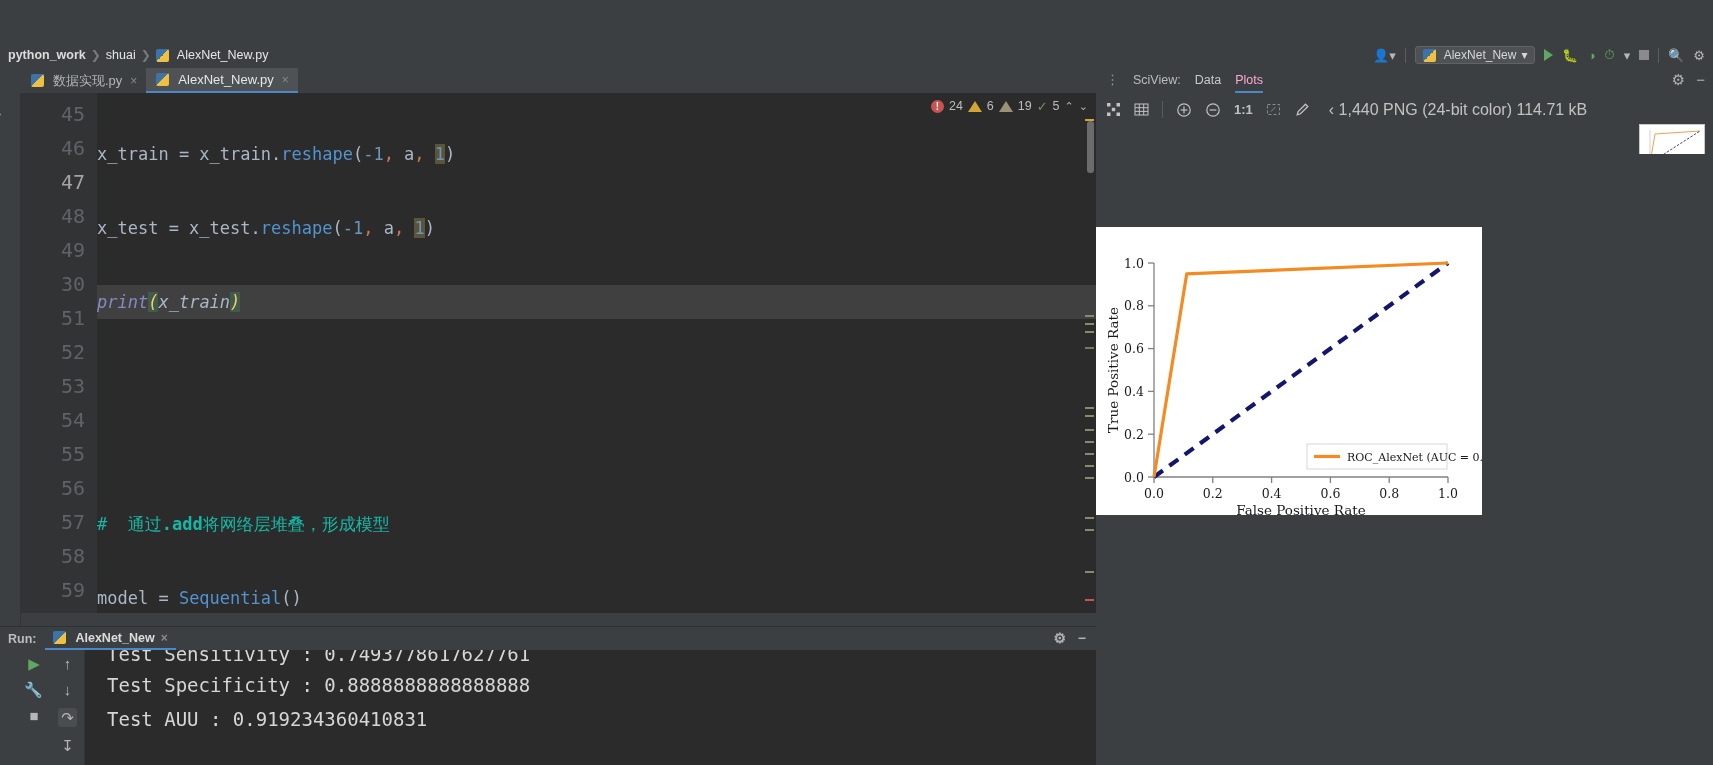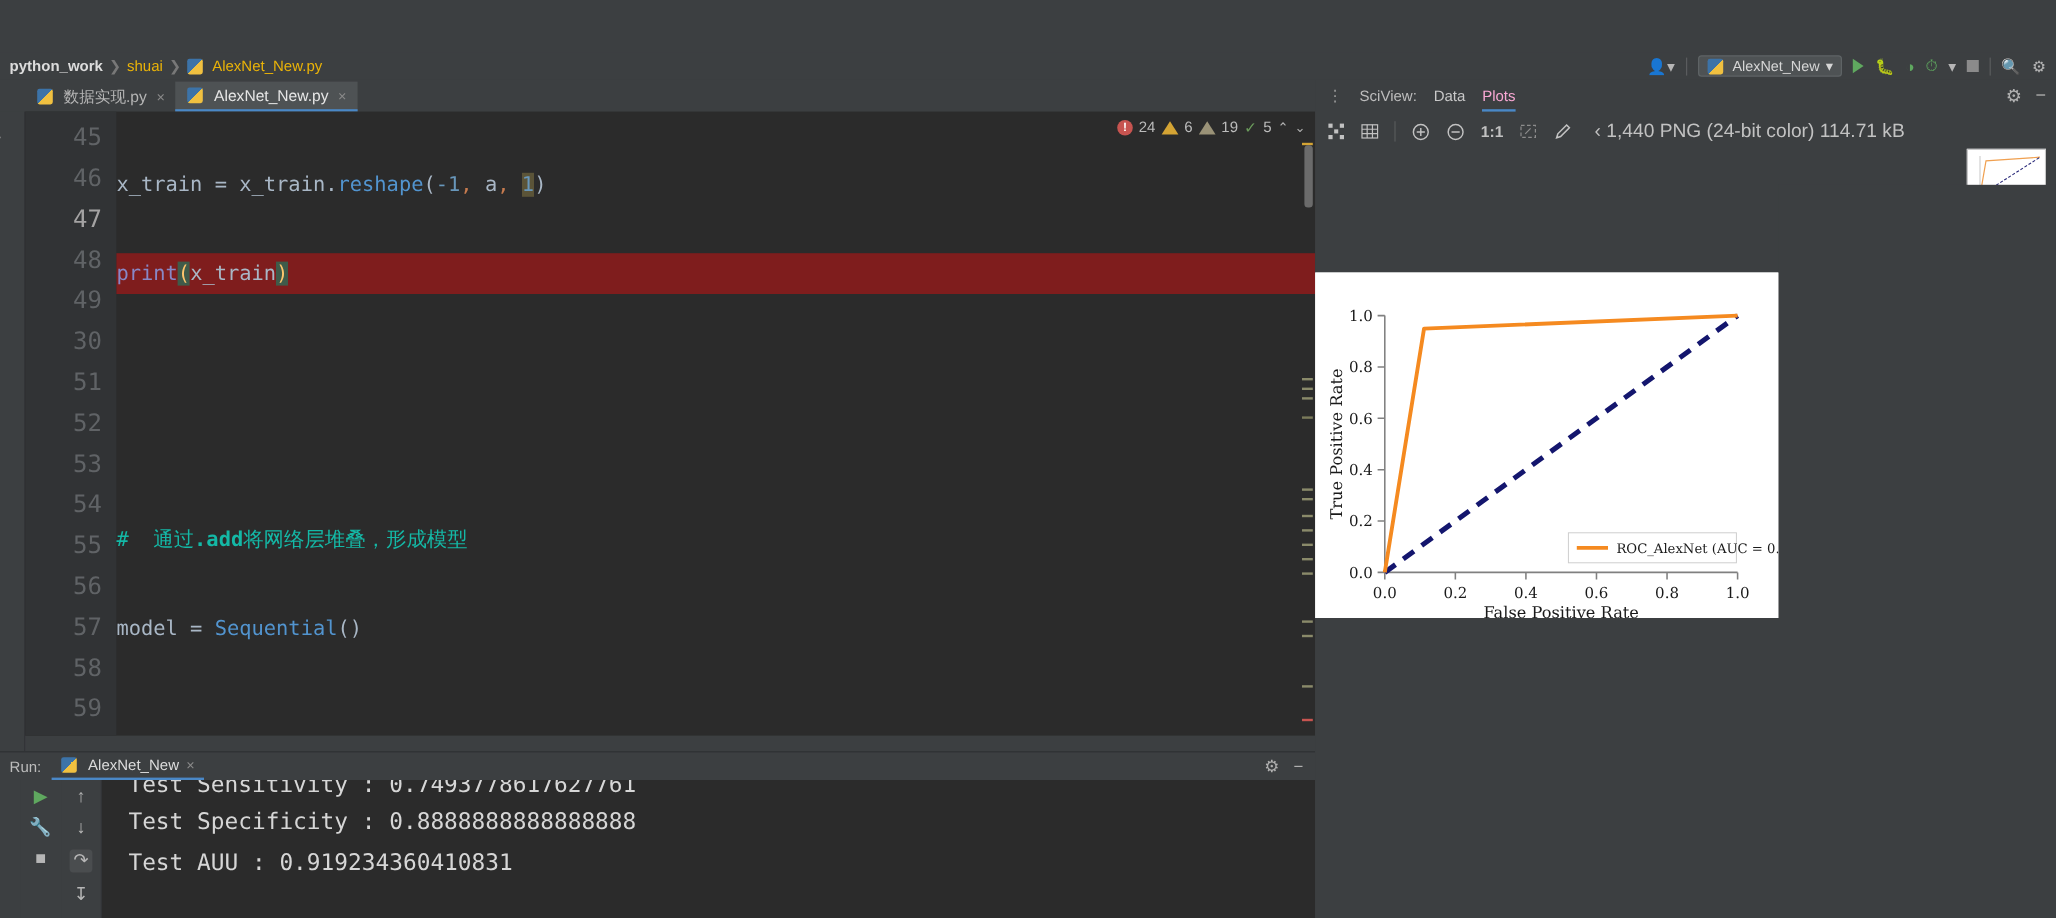--- a/index.html
+++ b/index.html
@@ -12,21 +12,21 @@
     -webkit-font-smoothing: antialiased;
   }
   #app { position: relative; width: 1683px; height: 765px; margin-top: 44px; }
 
   
   .topbar {
     position: absolute; left: 0; top: 0; width: 1713px; height: 22px;
     background: #3c3f41; display: flex; align-items: center;
   }
   .breadcrumb { display: flex; align-items: center; padding-left: 8px; gap: 5px; }
-  .crumb { font-size: 12.5px; color: #eab308; }
+  .crumb { font-size: 12.5px; color: #e5e5e5; }
   .crumb.bold { color: #dcdcdc; font-weight: bold; }
   .crumb-sep { color: #787878; font-size: 12px; }
   .py-ico {
     width: 13px; height: 13px; border-radius: 2px; display: inline-block;
     background: linear-gradient(135deg, #3c73a8 0 50%, #f0c040 50% 100%);
     margin-right: 3px; vertical-align: -2px;
   }
   .topbar-right {
     position: absolute; right: 0; top: 0; height: 22px;
     display: flex; align-items: center; gap: 9px; padding-right: 8px;
@@ -87,36 +87,36 @@
     font-size:20px; text-align:right; padding-top:4px;
   }
   .gutter div { height:34px; line-height:34px; padding-right:12px; }
   .gutter div.cur { color:#a4a3a3; }
   .code {
     position:absolute; left:76px; top:0; width:999px; height:520px;
     padding-top:4px; font-family:"DejaVu Sans Mono", monospace; font-size:17px;
     white-space:pre; color:#a9b7c6;
   }
   .code .ln { height:34px; line-height:34px; }
-  .code .ln.hl { background:#7f1d1d; } .fn{color:#5294cf;} .num{color:#6897bb;} .cmt{color:#14b8a6;} .param{color:#c77b4f;}
+  .code .ln.hl { background:#404040;font-style:italic; } .fn{color:#5294cf;} .num{color:#6897bb;} .cmt{color:#14b8a6;} .param{color:#c77b4f;}
   .builtin{color:#8888c6;} .hlnum{background:#5b5438;}
   .hlparen{background:#3f5b4a; color:#ffc66d;}
 
   .scrollbar-col {
     position:absolute; right:0; top:26px; width:13px; height:494px; z-index:5;
   }
   .sbmark{position:absolute; right:2px; width:9px; height:2px;}
   .vthumb{position:absolute; right:2px; width:7px; background:#6b6b6b; border-radius:3px;}
 
   
   .runpanel {
     position:absolute; left:0; top:582px; width:1096px; height:183px; background:#3c3f41;
   }
   .run-tabbar { height:24px; display:flex; align-items:center; padding-left:8px; gap:9px;
-    background:#3c3f41; border-top:1px solid #2f3133; }
+    background:#3c3f41; border-top:1px solid #2f3133;font-weight:bold; }
   .run-lbl { font-size:12.5px; color:#bcbcbc; }
   .run-tab { display:flex; align-items:center; gap:6px; height:23px; padding:0 8px;
     font-size:12.5px; color:#dcdcdc; border-bottom:2px solid #4a88c7; }
   .run-tab .x{ color:#8a8a8a; font-size:12px;}
   .run-gear { position:absolute; right:30px; top:4px; color:#b0b0b0; font-size:14px;}
   .run-min  { position:absolute; right:10px; top:4px; color:#b0b0b0; font-size:14px;}
   .run-body { position:absolute; left:0; top:24px; width:1096px; height:159px; display:flex; }
   .bm-rail { width:17px; height:159px; background:#3c3f41; position:relative; }
   .toolcol { width:34px; height:159px; background:#3c3f41; display:flex;
     flex-direction:column; align-items:center; padding-top:6px; gap:11px; }
@@ -246,20 +246,21 @@
       <div>54</div>
       <div>55</div>
       <div>56</div>
       <div>57</div>
       <div>58</div>
       <div>59</div>
     </div>
 
     <div class="code">
       <div class="ln">x_train = x_train.<span class="fn">reshape</span>(<span class="num">-1</span><span class="param">,</span> a<span class="param">,</span> <span class="hlnum num">1</span>)</div>
+      <div class="ln">x_test = x_test.<span class="fn">reshape</span>(<span class="num">-1</span><span class="param">,</span> a<span class="param">,</span> <span class="hlnum num">1</span>)</div>
       <div class="ln hl"><span class="builtin">print</span><span class="hlparen">(</span>x_train<span class="hlparen">)</span></div>
       <div class="ln"> </div>
       <div class="ln"> </div>
       <div class="ln"><span class="cmt">#  通过</span><span class="cmt" style="font-weight:bold">.add</span><span class="cmt">将网络层堆叠，形成模型</span></div>
       <div class="ln">model = <span class="fn">Sequential</span>()</div>
       
       
       
       
       

